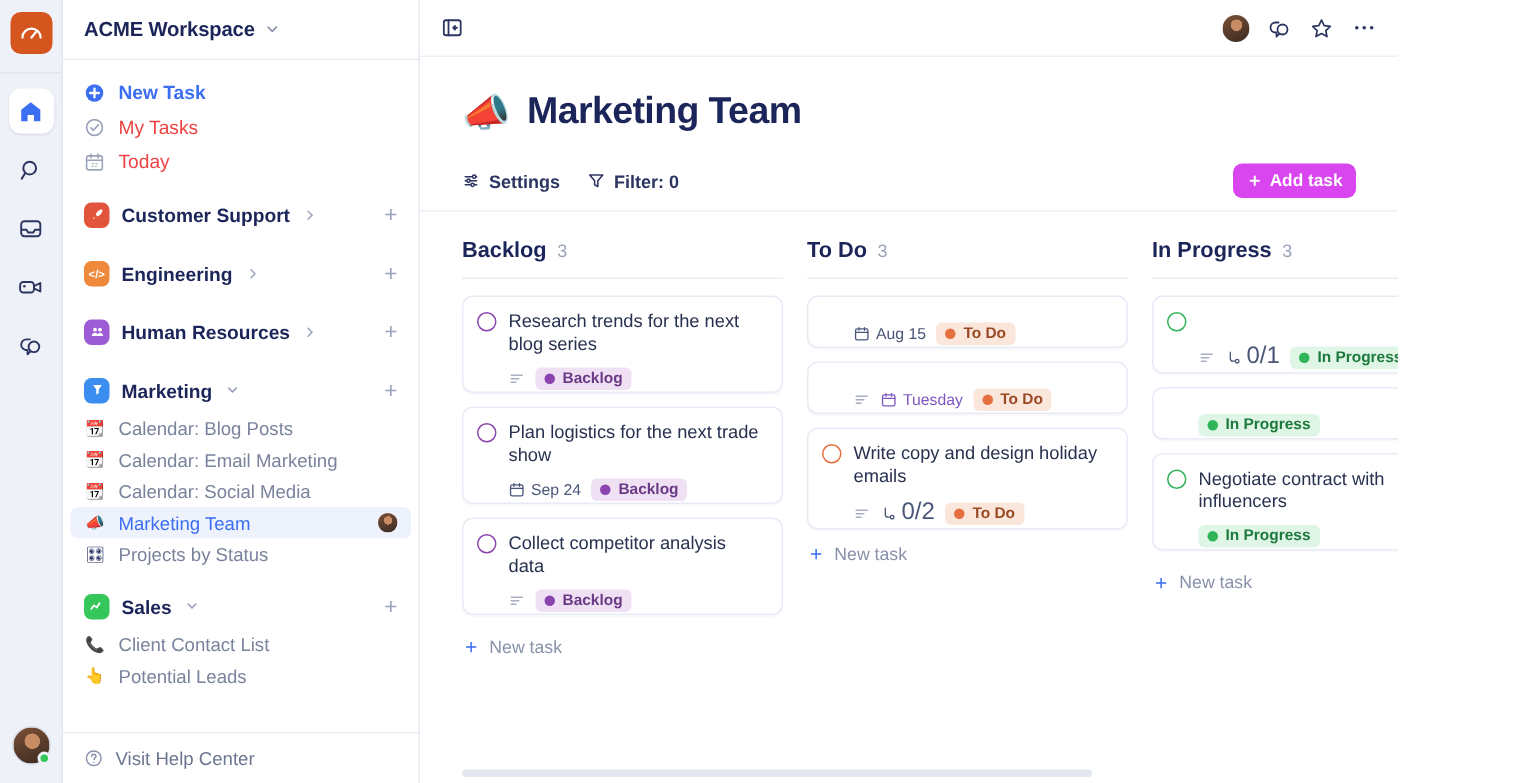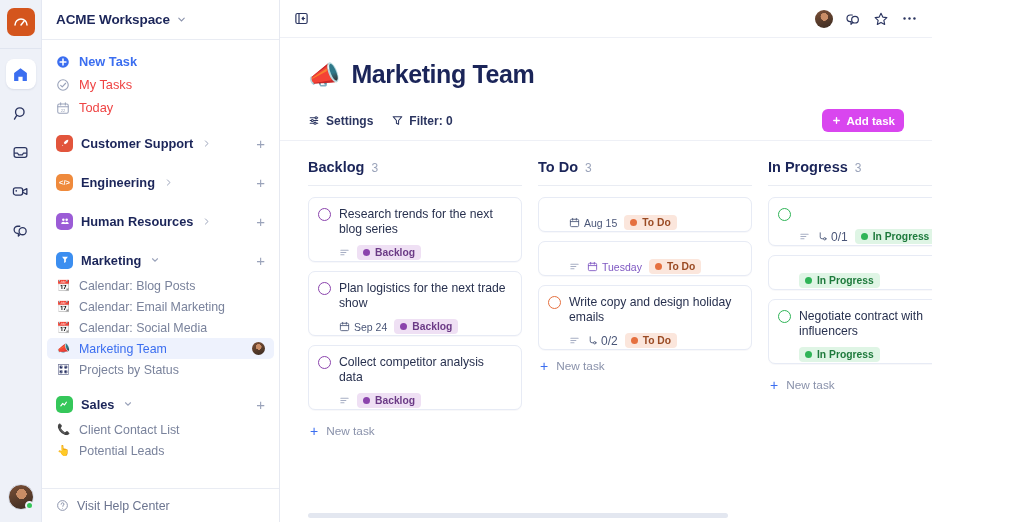--- a/index.html
+++ b/index.html
@@ -154,21 +154,21 @@
   }
   .status-ring.todo { border-color: #e5703f; }
   .status-ring.prog { border-color: #2fb457; }
   .status-ring.done {
     background: #3b6ef0; border-color: #3b6ef0; position: relative;
   }
   .card-title { font-size: 12.2px; line-height: 15px; color: #28314f; }
   .card-meta { display: flex; align-items: center; gap: 7px; margin-top: 8px; padding-left: 21px; }
   .date-chip { display: flex; align-items: center; gap: 4px; font-size: 10.5px; color: #4a5678; }
   .date-chip.violet { color: #7e57c2; }
-  .sub-chip { display: flex; align-items: center; gap: 3px; font-size: 12px; color: #4a5678; text-align: center; }
+  .sub-chip { display: flex; align-items: center; gap: 3px; font-size: 16px; color: #4a5678; text-align: center; }
   .badge {
     display: inline-flex; align-items: center; gap: 5px;
     border-radius: 4px; padding: 2px 6px; font-size: 10.3px; font-weight: bold;
   }
   .badge .bdot { width: 7px; height: 7px; border-radius: 50%; }
   .badge.backlog { background: #efe0f4; color: #6b3a86; }
   .badge.backlog .bdot { background: #8b44ad; }
   .badge.todo { background: #fbe6dc; color: #9a4a23; }
   .badge.todo .bdot { background: #e5703f; }
   .badge.prog { background: #dff5e5; color: #1e7a3c; }

